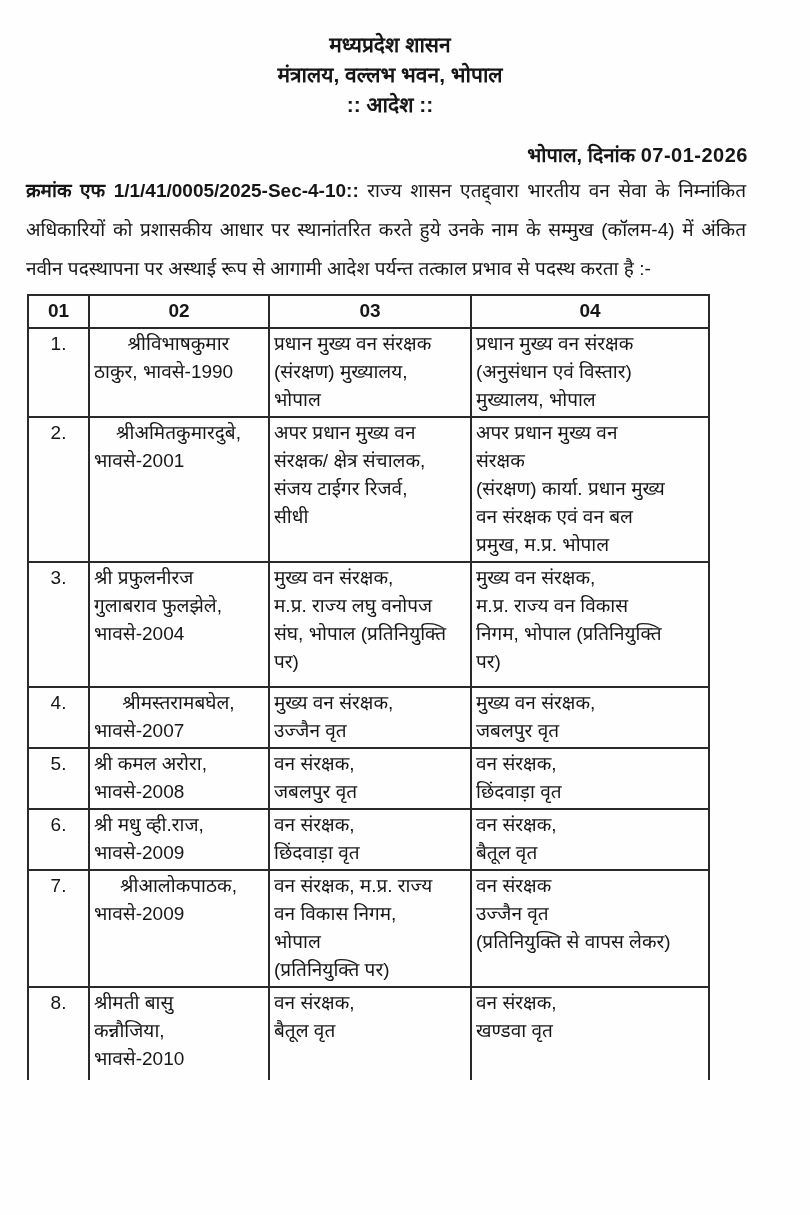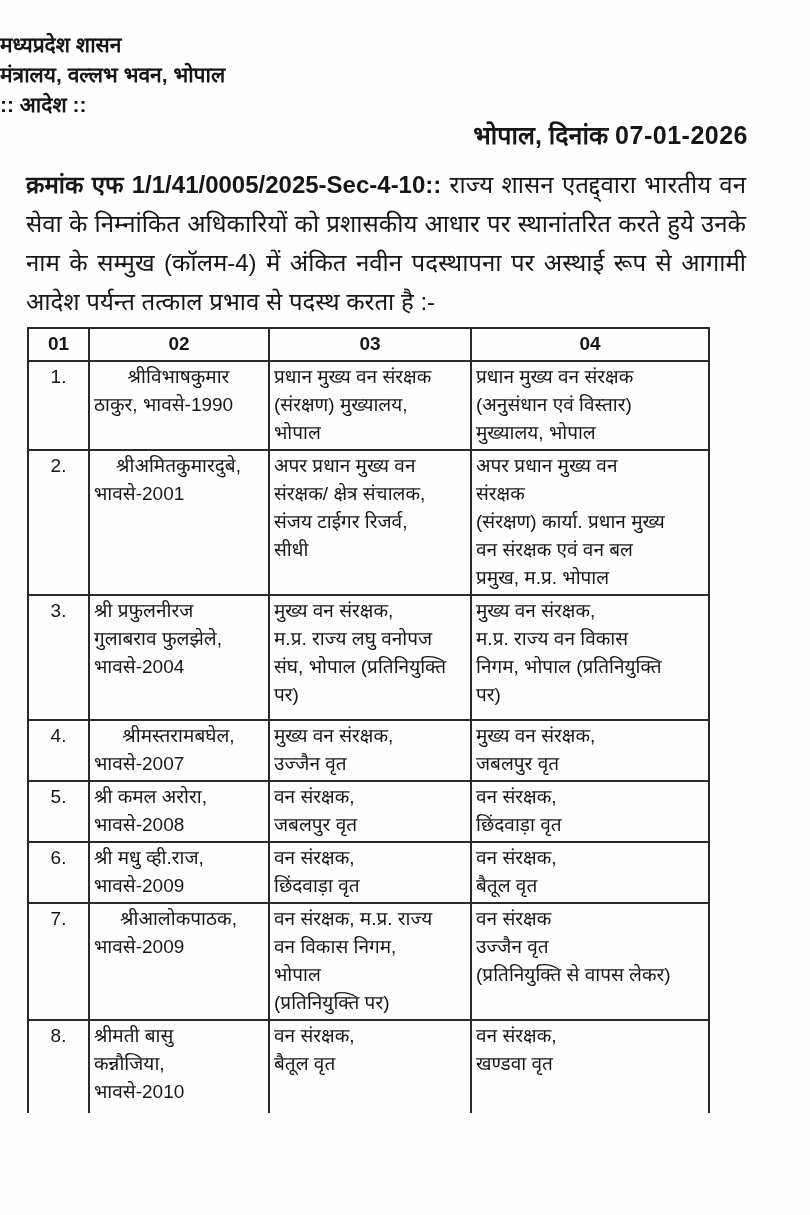--- a/index.html
+++ b/index.html
@@ -11,38 +11,38 @@
     margin: 0 auto;
     background: #fefefe;
     color: #161616;
     font-family: "Liberation Sans", "DejaVu Sans", sans-serif;
     overflow: hidden;
   }
   
   .doc-header {
     padding-top: 30px;
     padding-right: 30px; 
-    text-align: left;
+    text-align: center;
     font-weight: bold;
     font-size: 21px;
     line-height: 30px;
   }
   .date-line {
-    margin-top: 0;
+    margin-top: 20px;
     padding-right: 62px;
     text-align: right;
-    font-size: 25px;
+    font-size: 20px;
     font-weight: bold;
     line-height: 30px;
   }
   .date-line .date { font-weight: bold; letter-spacing: .5px; }
   
   .intro {
-    margin: 15px 64px 0 26px;
-    font-size: 24px;
+    margin: 1px 64px 0 26px;
+    font-size: 19px;
     line-height: 39px;
     text-align: justify;
     text-align-last: left;
   }
   .intro b { font-weight: bold; }
   
   table.transfer-table {
     margin: 6px 0 0 27px;
     width: 681px;
     table-layout: fixed;

